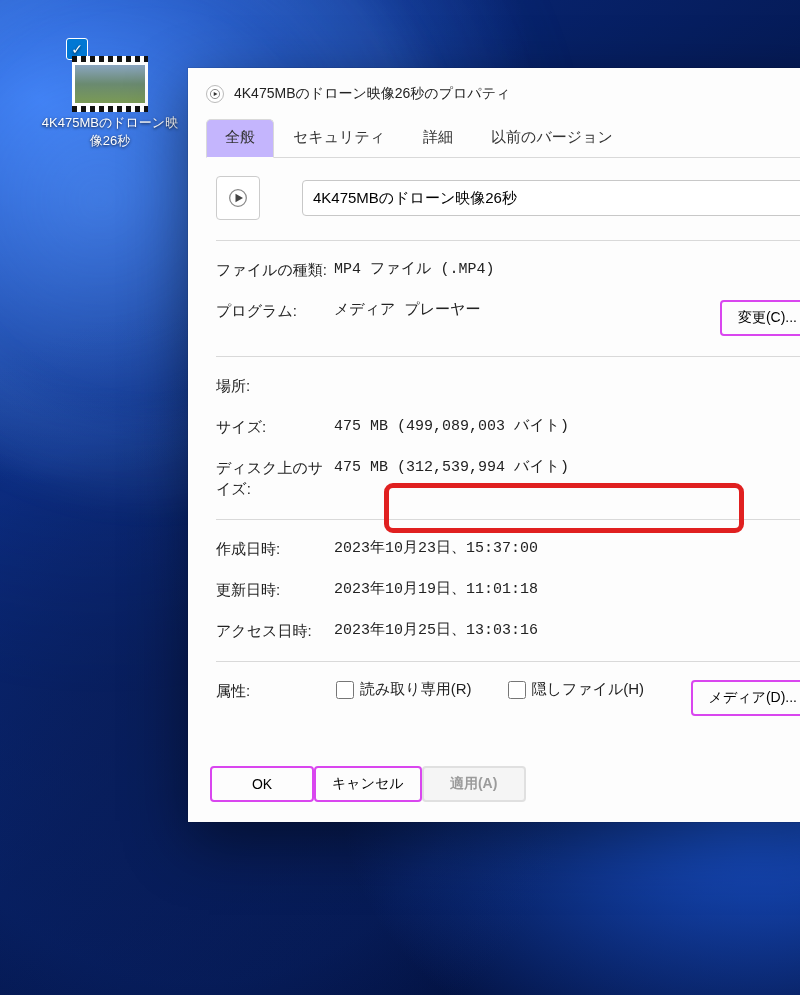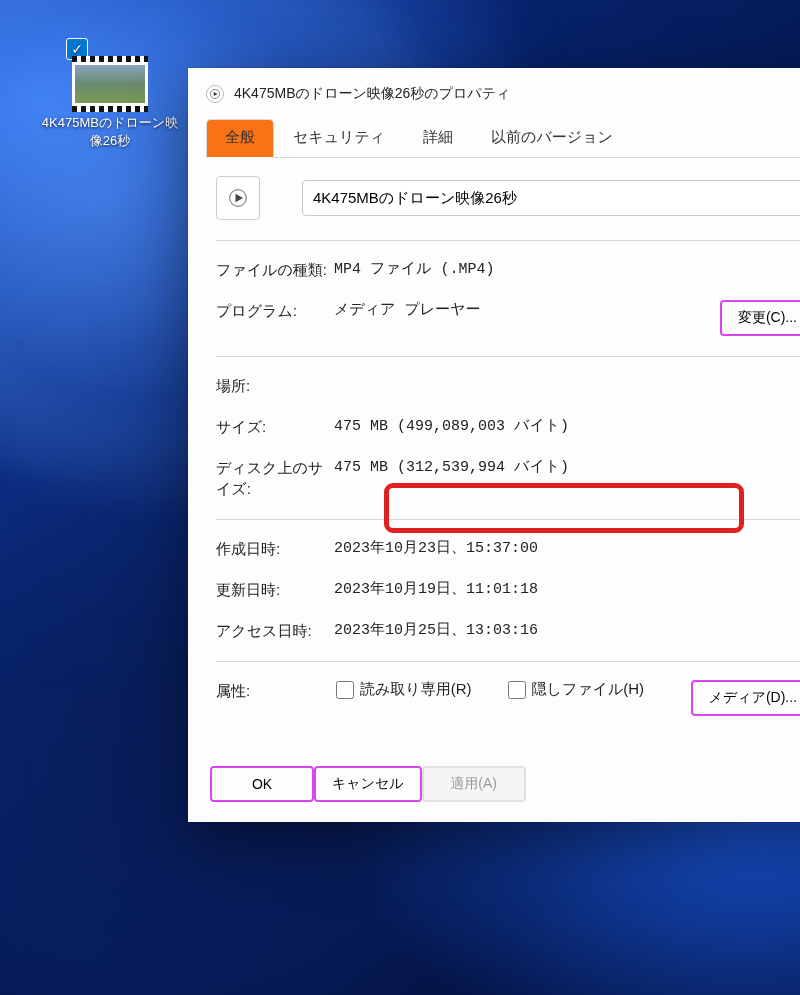--- a/index.html
+++ b/index.html
@@ -124,21 +124,21 @@
       color: #333;
       cursor: pointer;
       border: 1px solid transparent;
       border-radius: 5px 5px 0 0;
       position: relative;
       top: 1px;
     }
     .tab.active {
       border-color: #d9d9d9;
       border-bottom-color: #fdfdfd;
-      background: #f97316;
+      background: #c4b5fd;
     }
     .tab-underline {
       margin: -1px 18px 0;
       height: 1px;
       background: #d9d9d9;
     }
     .panel {
       padding: 18px 28px 8px;
       color: #222;
     }
@@ -187,21 +187,21 @@
       height: 36px;
       padding: 0 16px;
       border: 2px solid #d946ef;
       border-radius: 4px;
       background: #fdfdfd;
       font-size: 14px;
       font-family: inherit;
       cursor: pointer;
       white-space: nowrap;
     }
-    .btn:disabled { color: #9b9b9b; background: #f5f5f5; cursor: default; border-color: #e0e0e0;}
+    .btn:disabled { color: #9b9b9b; background: #f5f5f5; cursor: default; border-color: #e0e0e0; font-weight: bold;}
     .highlight-row {
       position: relative;
     }
     .highlight-box {
       position: absolute;
       left: 196px; top: 415px;
       width: 360px; height: 50px;
       border: 5px solid #e02020;
       border-radius: 9px;
       pointer-events: none;

